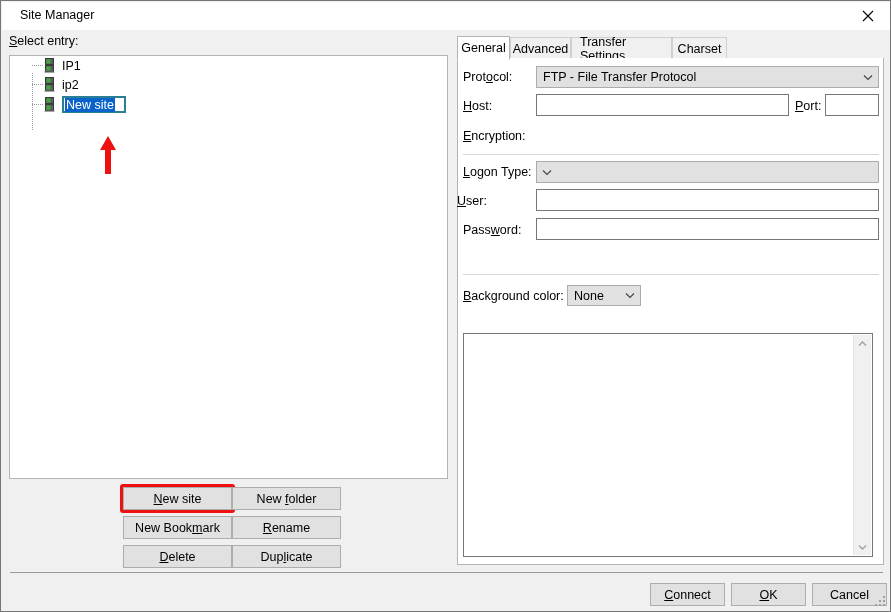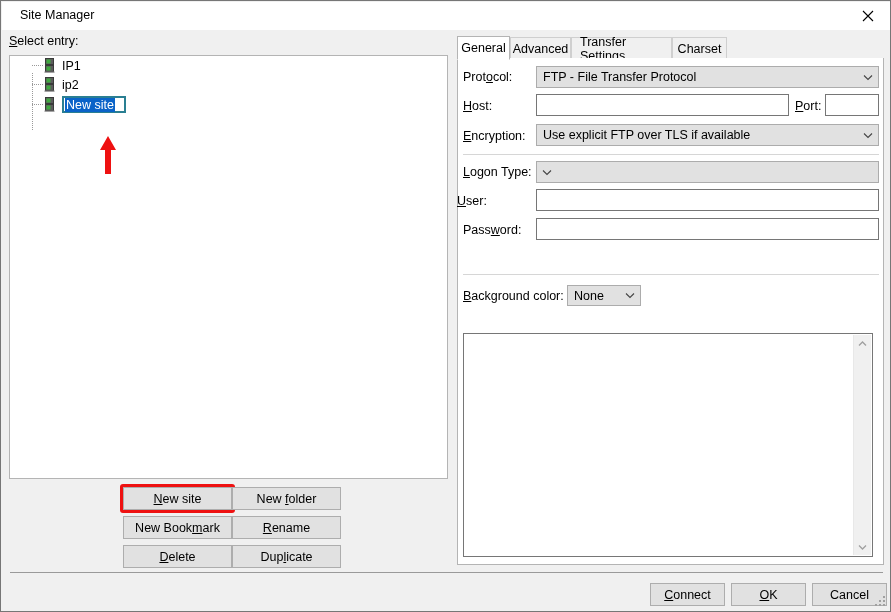--- a/index.html
+++ b/index.html
@@ -445,28 +445,20 @@
   <div class="textfield" style="left:535px; top:93px; width:253px;"></div>
 
   <div class="fld-label" style="left:794px; top:98px;">
     <span class="mn">P</span><span>ort:</span>
   </div>
   <div class="textfield" style="left:824px; top:93px; width:54px;"></div>
 
   <div class="fld-label" style="left:462px; top:128px;">
     <span class="mn">E</span><span>ncryption:</span>
   </div>
-  <div class="combo" style="left:535px; top:123px; width:343px;">
-    <span class="combo-text">Use explicit FTP over TLS if available</span>
-    <span class="chev">
-      <svg width="10" height="7" viewBox="0 0 10 7">
-          <path d="M1 1.5 L5 5.5 L9 1.5" stroke="#444" stroke-width="1.1" fill="none"></path>
-        </svg>
-    </span>
-  </div>
 
   <div class="hr" style="left:462px; top:153px; width:416px;"></div>
 
   <div class="fld-label" style="left:462px; top:164px;">
     <span class="mn">L</span><span>ogon Type:</span>
   </div>
   <div class="combo" style="left:535px; top:160px; width:343px;">
     <span class="chev">
       <svg width="10" height="7" viewBox="0 0 10 7">
           <path d="M1 1.5 L5 5.5 L9 1.5" stroke="#444" stroke-width="1.1" fill="none"></path>

